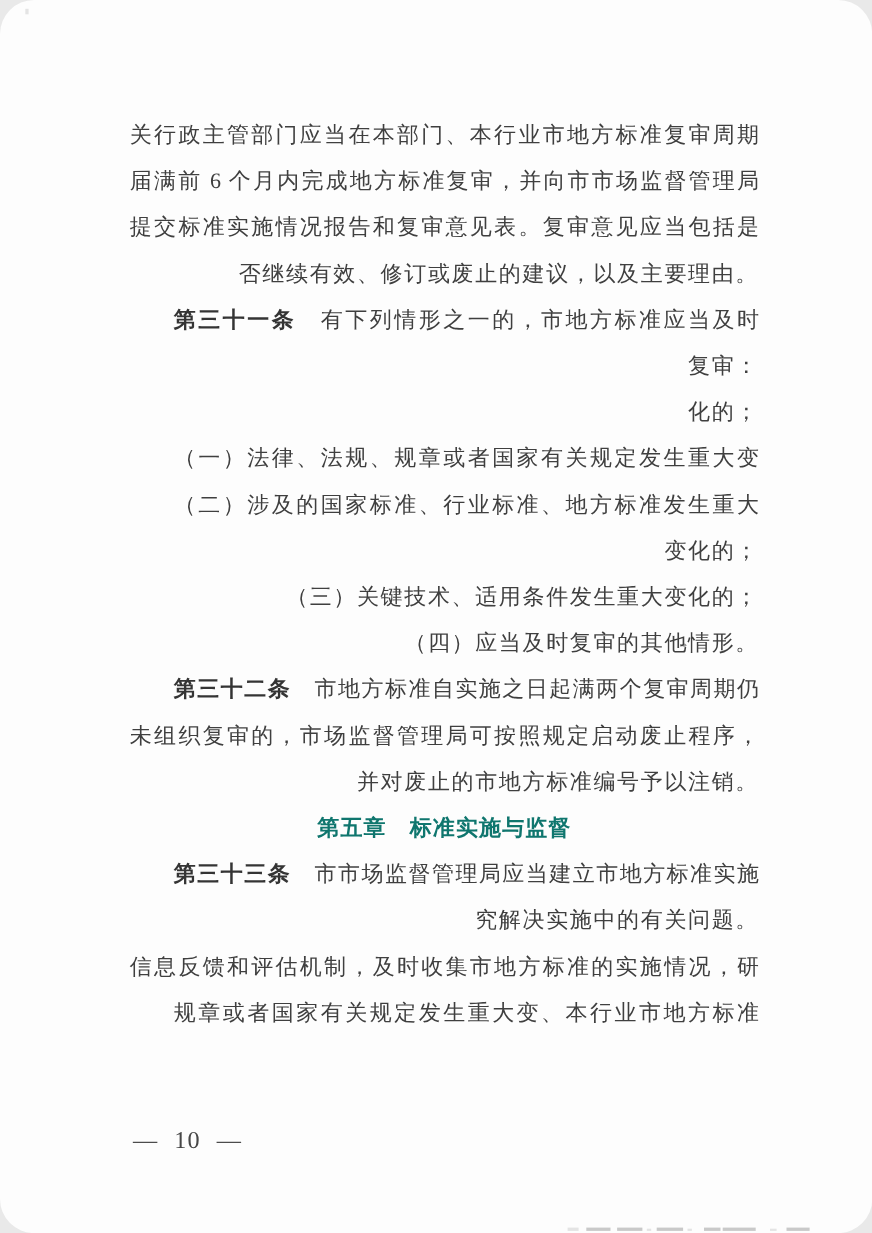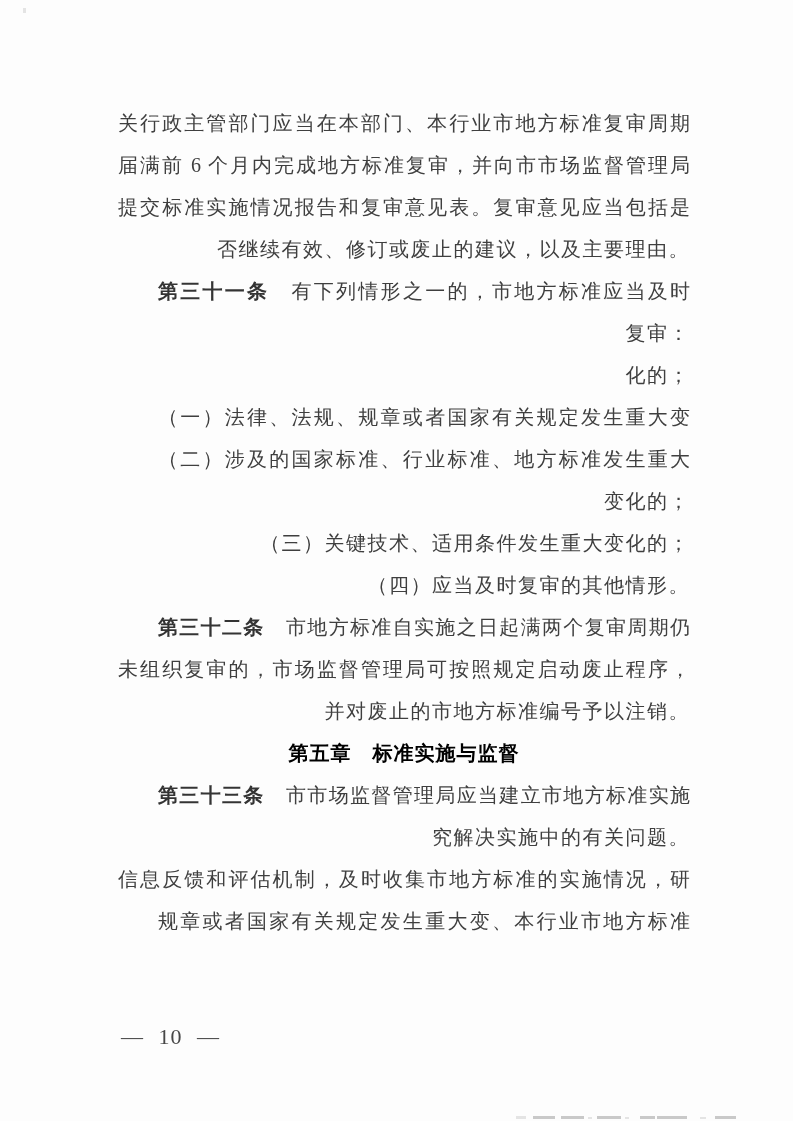--- a/index.html
+++ b/index.html
@@ -71,21 +71,21 @@
     position: absolute;
     width: 4px;
     height: 3px;
     border-radius: 50%;
     background: #9b9b9b;
   }
 </style>
 </head>
 <body>
 
-<div class="page" style="background: rgb(253, 253, 253); color: rgb(63, 63, 63);">
+<div class="page" style="background: rgb(253, 253, 253); color: rgb(63, 63, 63); border-radius: 31px;">
 
   <div class="artifact faint" style="left:23px; top:8px; width:3px; height:5px;"></div>
   <div class="speck" style="left:620px; top:585px;"></div>
   <div class="artifact faint" style="left:516px; top:1116px; width:10px; height:3px;"></div>
   <div class="artifact" style="left:533px; top:1116px; width:22px; height:3px;"></div>
   <div class="artifact" style="left:561px; top:1116px; width:23px; height:3px;"></div>
   <div class="artifact faint" style="left:588px; top:1117px; width:4px; height:2px;"></div>
   <div class="artifact" style="left:597px; top:1116px; width:24px; height:3px;"></div>
   <div class="artifact faint" style="left:625px; top:1117px; width:4px; height:2px;"></div>
   <div class="artifact" style="left:640px; top:1116px; width:15px; height:3px;"></div>
@@ -102,21 +102,21 @@
       <div class="line">复审：</div>
       <div class="line">化的；</div>
       <div class="line indent justify">（一）法律、法规、规章或者国家有关规定发生重大变</div>
       <div class="line indent justify">（二）涉及的国家标准、行业标准、地方标准发生重大</div>
       <div class="line">变化的；</div>
       <div class="line indent">（三）关键技术、适用条件发生重大变化的；</div>
       <div class="line indent">（四）应当及时复审的其他情形。</div>
       <div class="line indent justify"><span class="article-number">第三十二条</span>　市地方标准自实施之日起满两个复审周期仍</div>
       <div class="line justify">未组织复审的，市场监督管理局可按照规定启动废止程序，</div>
       <div class="line">并对废止的市地方标准编号予以注销。</div>
-      <div class="line heading" style="color: #000000;">第五章　标准实施与监督</div>
+      <div class="line heading" style="color: #0f766e;">第五章　标准实施与监督</div>
       <div class="line indent justify"><span class="article-number">第三十三条</span>　市市场监督管理局应当建立市地方标准实施</div>
       <div class="line">究解决实施中的有关问题。</div>
       <div class="line justify">信息反馈和评估机制，及时收集市地方标准的实施情况，研</div>
       <div class="line indent justify">规章或者国家有关规定发生重大变、本行业市地方标准</div>
     </div>
 
   <div class="footer">— 10 —</div>
 
 </div>
 

